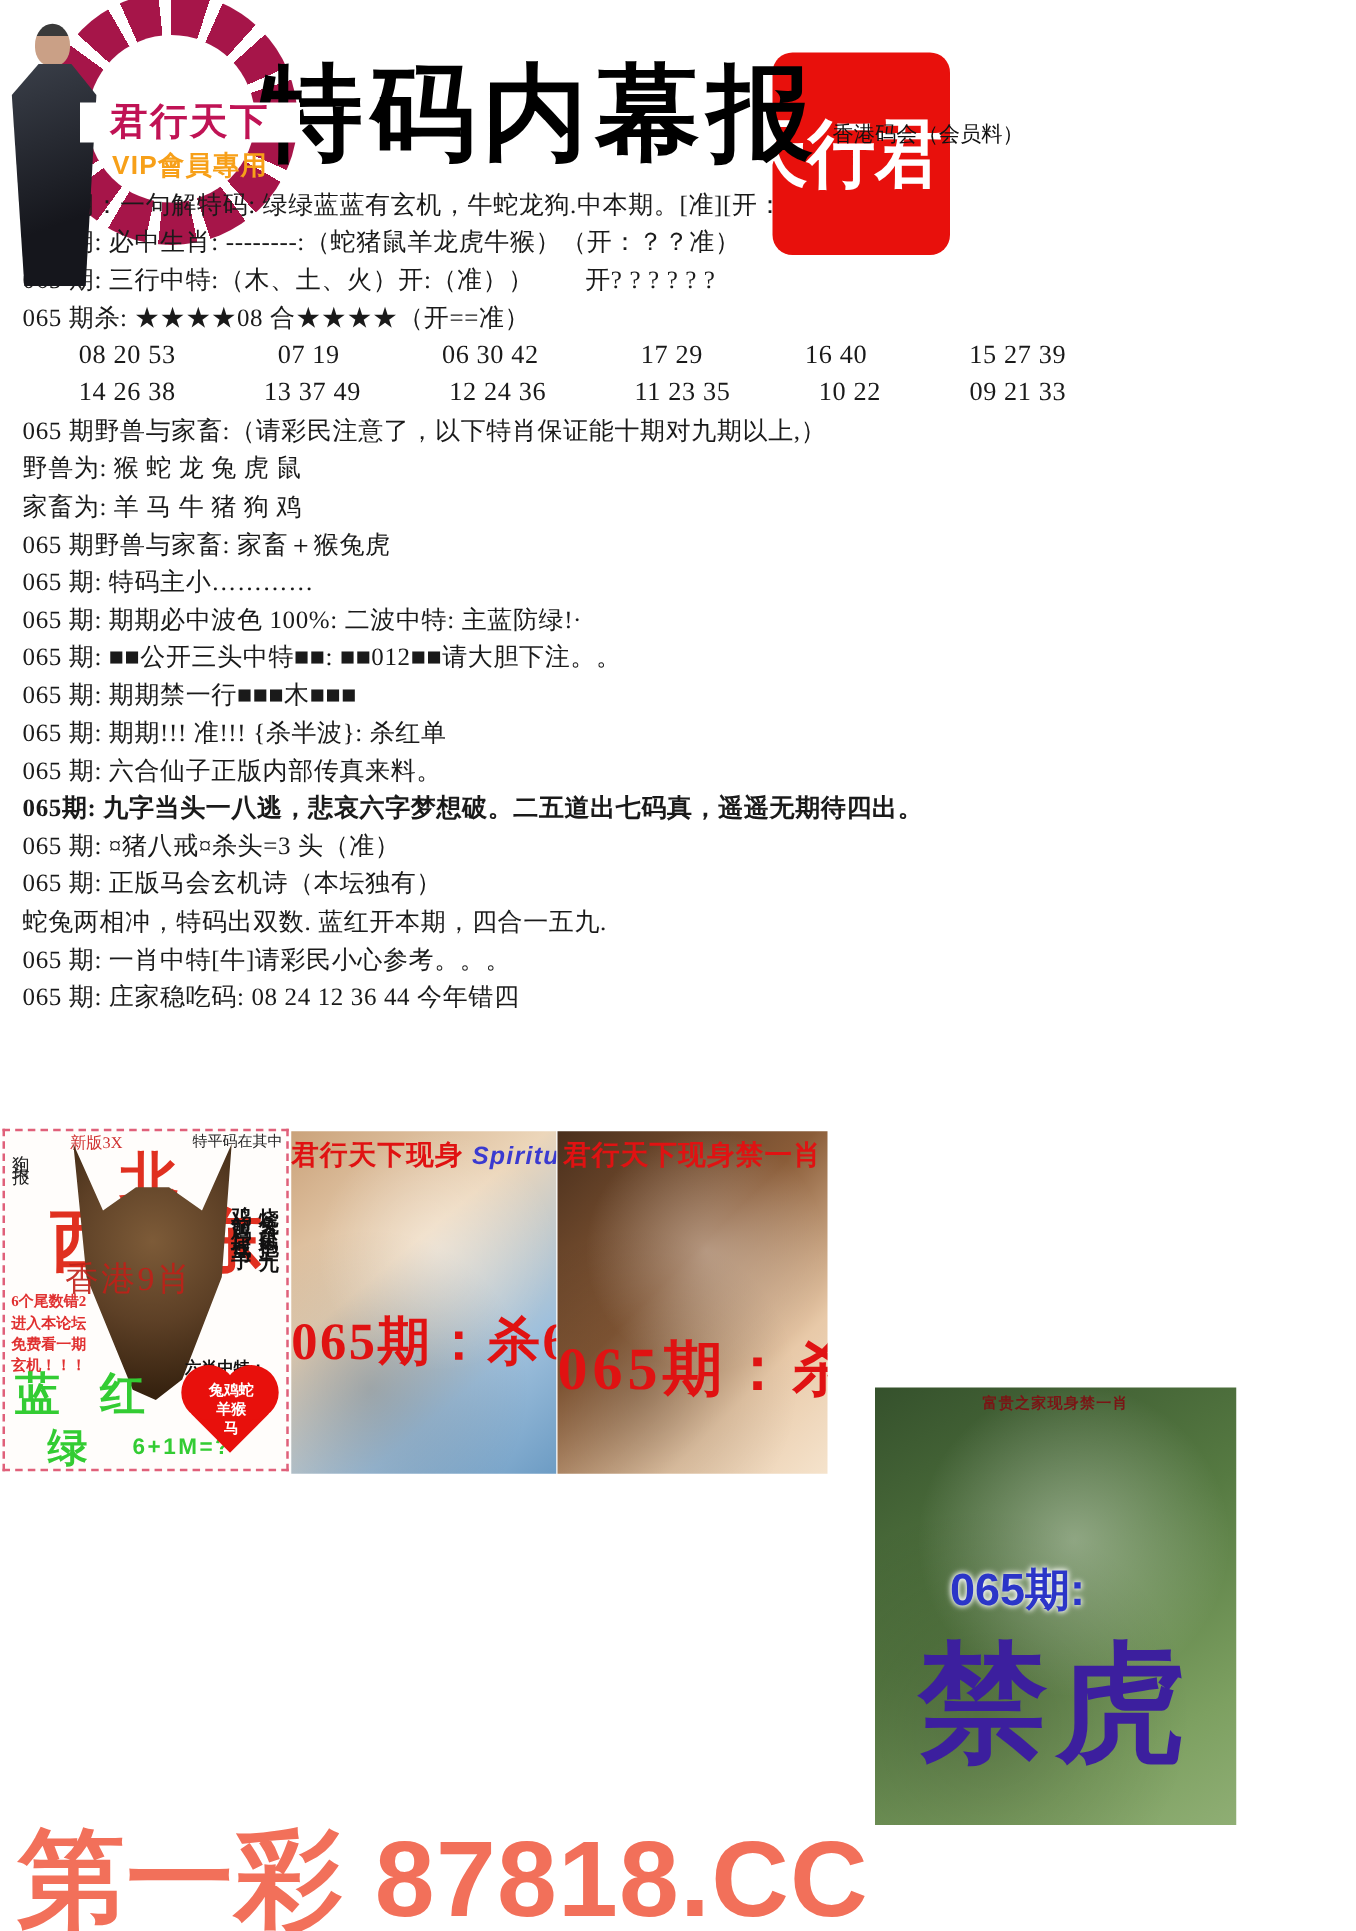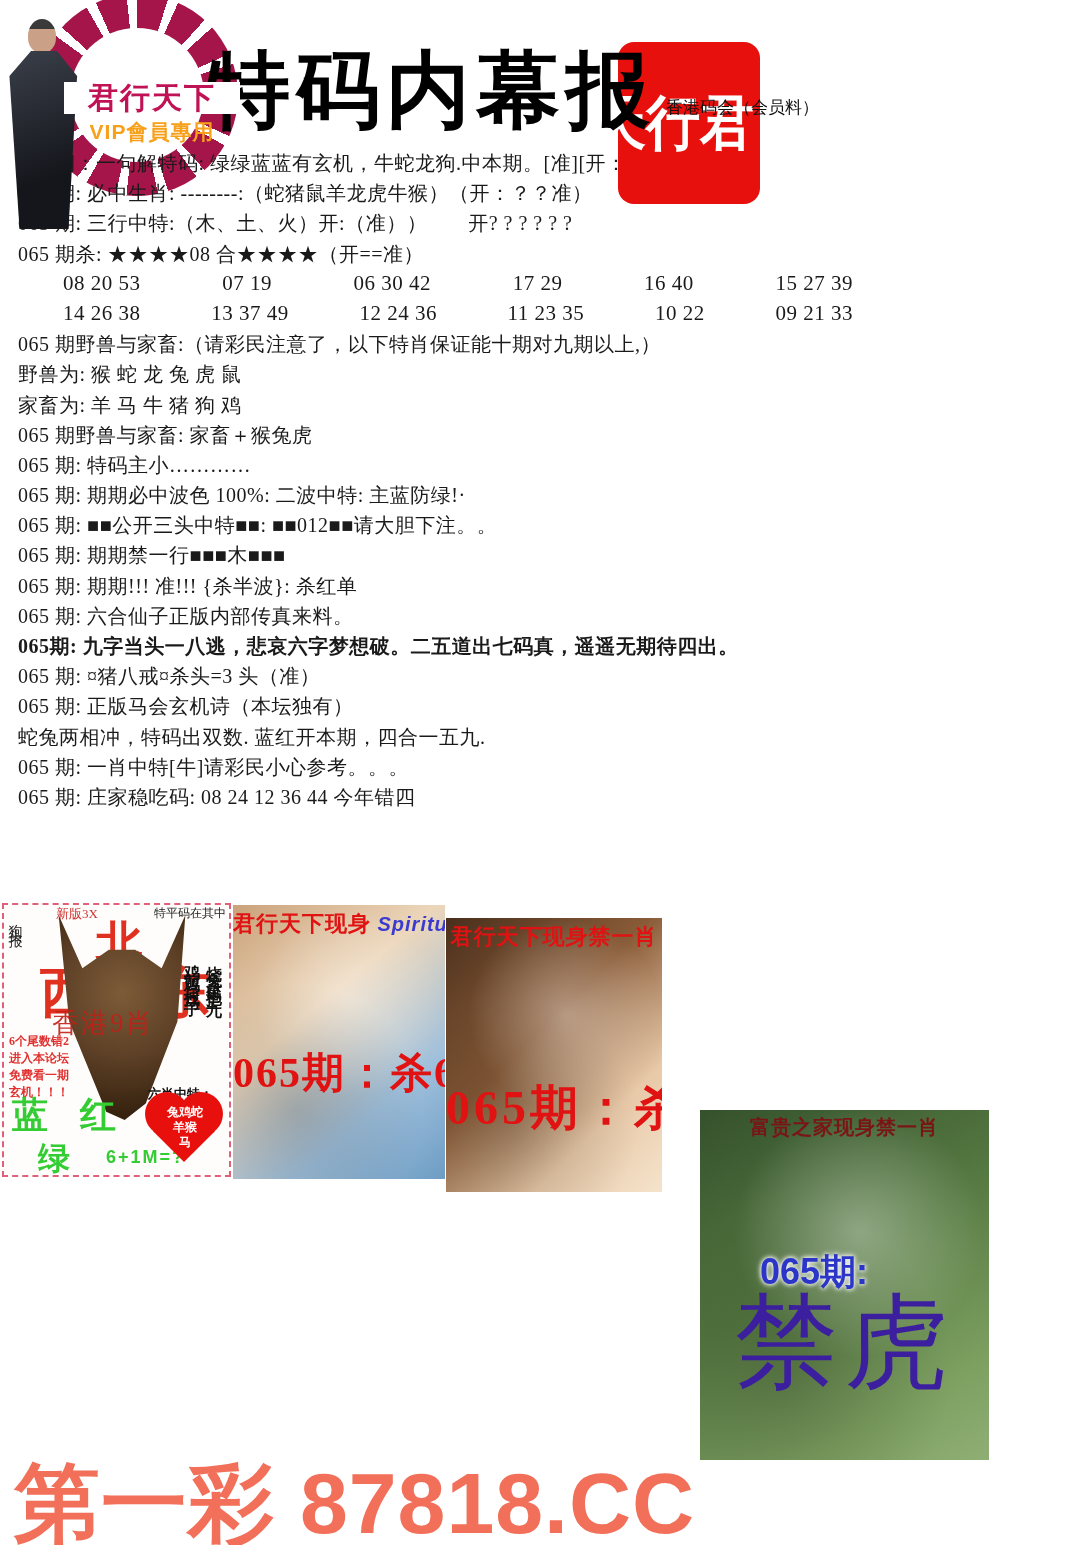--- a/index.html
+++ b/index.html
@@ -64,36 +64,36 @@
   .heart::before,.heart::after{content:"";position:absolute;width:44px;height:44px;border-radius:50%;background:#e8100c;}
   .heart::before{top:-24px;left:0;}
   .heart::after{left:24px;top:0;}
   .heart-text{position:absolute;left:146px;top:200px;width:70px;z-index:4;color:#fff;font-size:12px;font-weight:700;
               text-align:center;line-height:15px;}
 
   .photo{background:#ddd;}
   .card2{left:233px;top:905px;width:212px;height:274px;
          background:linear-gradient(140deg,#caa27a,#ecd6ba 38%,#9fc0dc 72%,#6d9cc4);}
   .card3{left:446px;top:905px;width:216px;height:274px;
-         background:linear-gradient(135deg,#4a2f1c,#8a5c38 42%,#e8c9a8 74%,#f5e3cc);margin-top:13px;}
+         background:linear-gradient(135deg,#4a2f1c,#8a5c38 42%,#e8c9a8 74%,#f5e3cc);}
   .card4{left:700px;top:1110px;width:289px;height:350px;
          background:linear-gradient(150deg,#35512c,#567a42 45%,#7da061 80%,#8fae74);}
   .photo::after{content:"";position:absolute;inset:0;
          background:radial-gradient(circle at 55% 35%,rgba(255,255,255,.35),transparent 45%),
                     radial-gradient(circle at 30% 75%,rgba(0,0,0,.18),transparent 50%);}
   .cap{position:absolute;left:0;top:4px;width:100%;text-align:center;z-index:2;
        color:#e01212;font-weight:800;font-size:22px;letter-spacing:1px;white-space:nowrap;}
   .cap .en{color:#3a3ad0;font-family:"Liberation Sans",sans-serif;font-style:italic;font-size:20px;}
   .tip-big{position:absolute;left:0;width:100%;text-align:center;z-index:2;color:#e01212;font-weight:800;white-space:nowrap;}
   .t2{top:140px;font-size:42px;letter-spacing:2px;}
   .t3{top:158px;font-size:48px;letter-spacing:4px;}
-  .cap4{color:#7a1515;font-size:20px;}
+  .cap4{color:#7a1515;font-size:12px;}
   .period4{position:absolute;left:12px;top:138px;z-index:2;color:#2b35c8;font-weight:800;font-size:36px;
            font-family:"Liberation Sans",sans-serif;text-shadow:0 0 4px #fff,0 0 6px #fff;margin-left:48px;}
-  .tip4{position:absolute;left:0;top:164px;width:100%;text-align:center;z-index:2;color:#3c1f9e;font-weight:400;
+  .tip4{position:absolute;left:0;top:184px;width:100%;text-align:center;z-index:2;color:#3c1f9e;font-weight:700;
         font-size:104px;letter-spacing:6px;}
 
   
   .footer{position:absolute;left:14px;top:1446px;z-index:5;color:#f2705a;font-weight:800;font-size:86px;
           font-family:"Liberation Sans","DejaVu Sans",sans-serif;letter-spacing:1px;white-space:nowrap;}
 </style>
 </head>
 <body>
 
 <div class="page">

